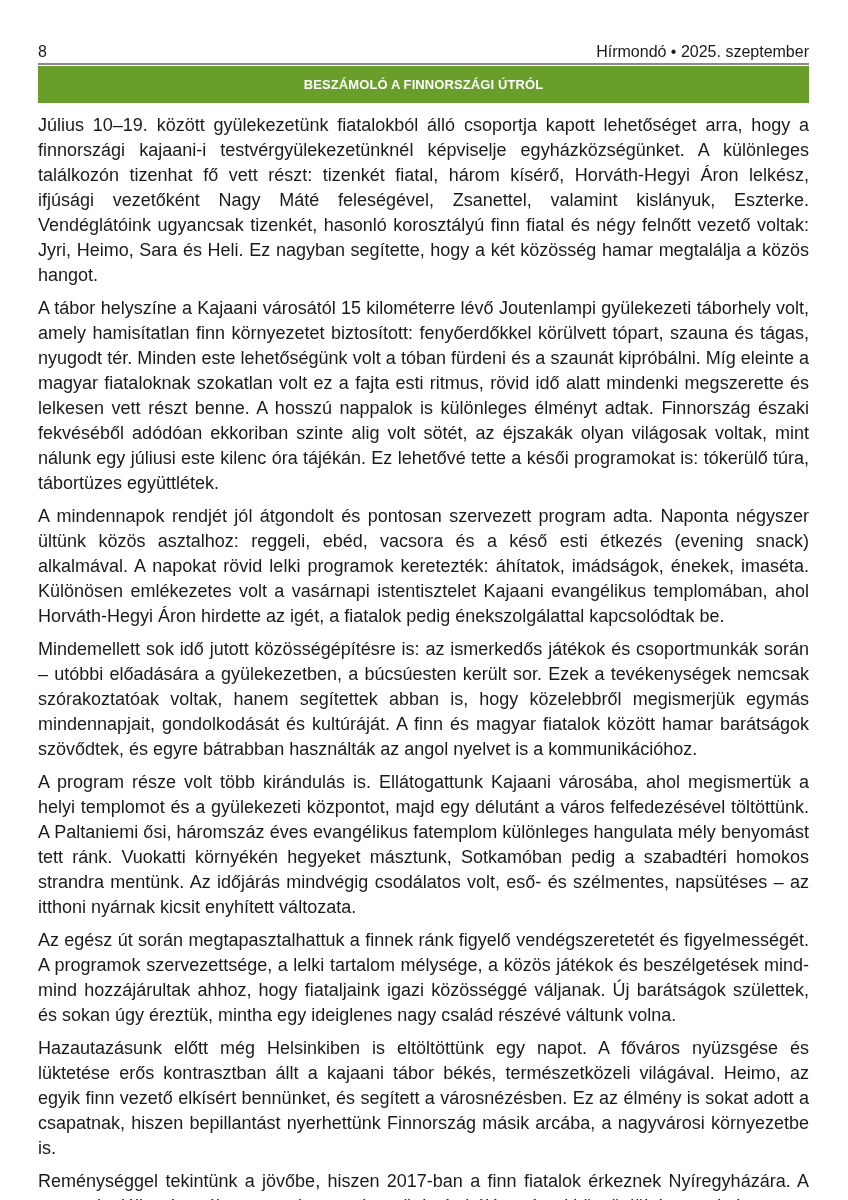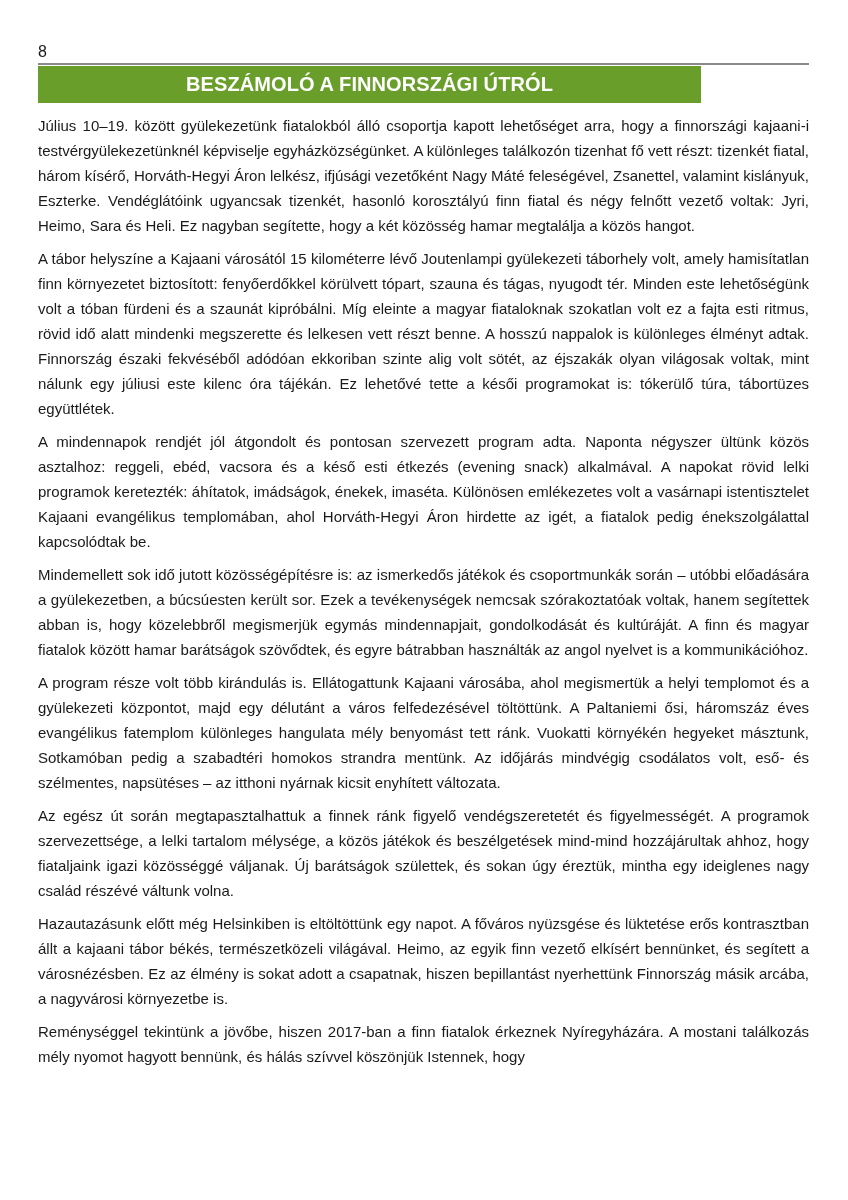--- a/index.html
+++ b/index.html
@@ -33,50 +33,51 @@
       left: 38px;
       top: 63px;
       width: 771px;
       height: 2px;
       background: #8a8a8a;
     }
     .title-banner {
       position: absolute;
       left: 38px;
       top: 66px;
-      width: 663px;
+      width: 771px;
       height: 37px;
       background: #6a9e2a;
       color: #ffffff;
       font-weight: bold;
-      font-size: 20px;
+      font-size: 13px;
       display: flex;
       align-items: center;
       justify-content: center;
       letter-spacing: 0.1px;
     }
     .article {
       position: absolute;
       left: 38px;
       top: 113px;
       width: 771px;
     }
     .article p {
       margin: 0 0 8px 0;
-      font-size: 15px;
+      font-size: 18px;
       line-height: 25px;
       text-align: justify;
       hyphens: manual;
     }
   </style>
 </head>
 <body>
 
 <div class="page-header">
   <span>8</span>
+  <span>Hírmondó • 2025. szeptember</span>
 </div>
 <div class="header-rule"></div>
 
 <div class="title-banner">
   <span>BESZÁMOLÓ A FINNORSZÁGI ÚTRÓL</span>
 </div>
 
 <div class="article">
   <p>Július 10–19. között gyülekezetünk fiatalokból álló csoportja kapott lehetőséget arra, hogy a finnországi kajaani-i testvérgyülekezetünknél képviselje egyházközségünket. A különleges találkozón tizenhat fő vett részt: tizenkét fiatal, három kísérő, Horváth-Hegyi Áron lelkész, ifjúsági vezetőként Nagy Máté feleségével, Zsanettel, valamint kislányuk, Eszterke. Vendéglátóink ugyancsak tizenkét, hasonló korosztályú finn fiatal és négy felnőtt vezető voltak: Jyri, Heimo, Sara és Heli. Ez nagyban segítette, hogy a két közösség hamar megtalálja a közös hangot.</p>
   <p>A tábor helyszíne a Kajaani városától 15 kilométerre lévő Joutenlampi gyülekezeti táborhely volt, amely hamisítatlan finn környezetet biztosított: fenyőerdőkkel körülvett tópart, szauna és tágas, nyugodt tér. Minden este lehetőségünk volt a tóban fürdeni és a szaunát kipróbálni. Míg eleinte a magyar fiataloknak szokatlan volt ez a fajta esti ritmus, rövid idő alatt mindenki megszerette és lelkesen vett részt benne. A hosszú nappalok is különleges élményt adtak. Finnország északi fekvéséből adódóan ekkoriban szinte alig volt sötét, az éjszakák olyan világosak voltak, mint nálunk egy júliusi este kilenc óra tájékán. Ez lehetővé tette a késői programokat is: tókerülő túra, tábortüzes együttlétek.</p>

